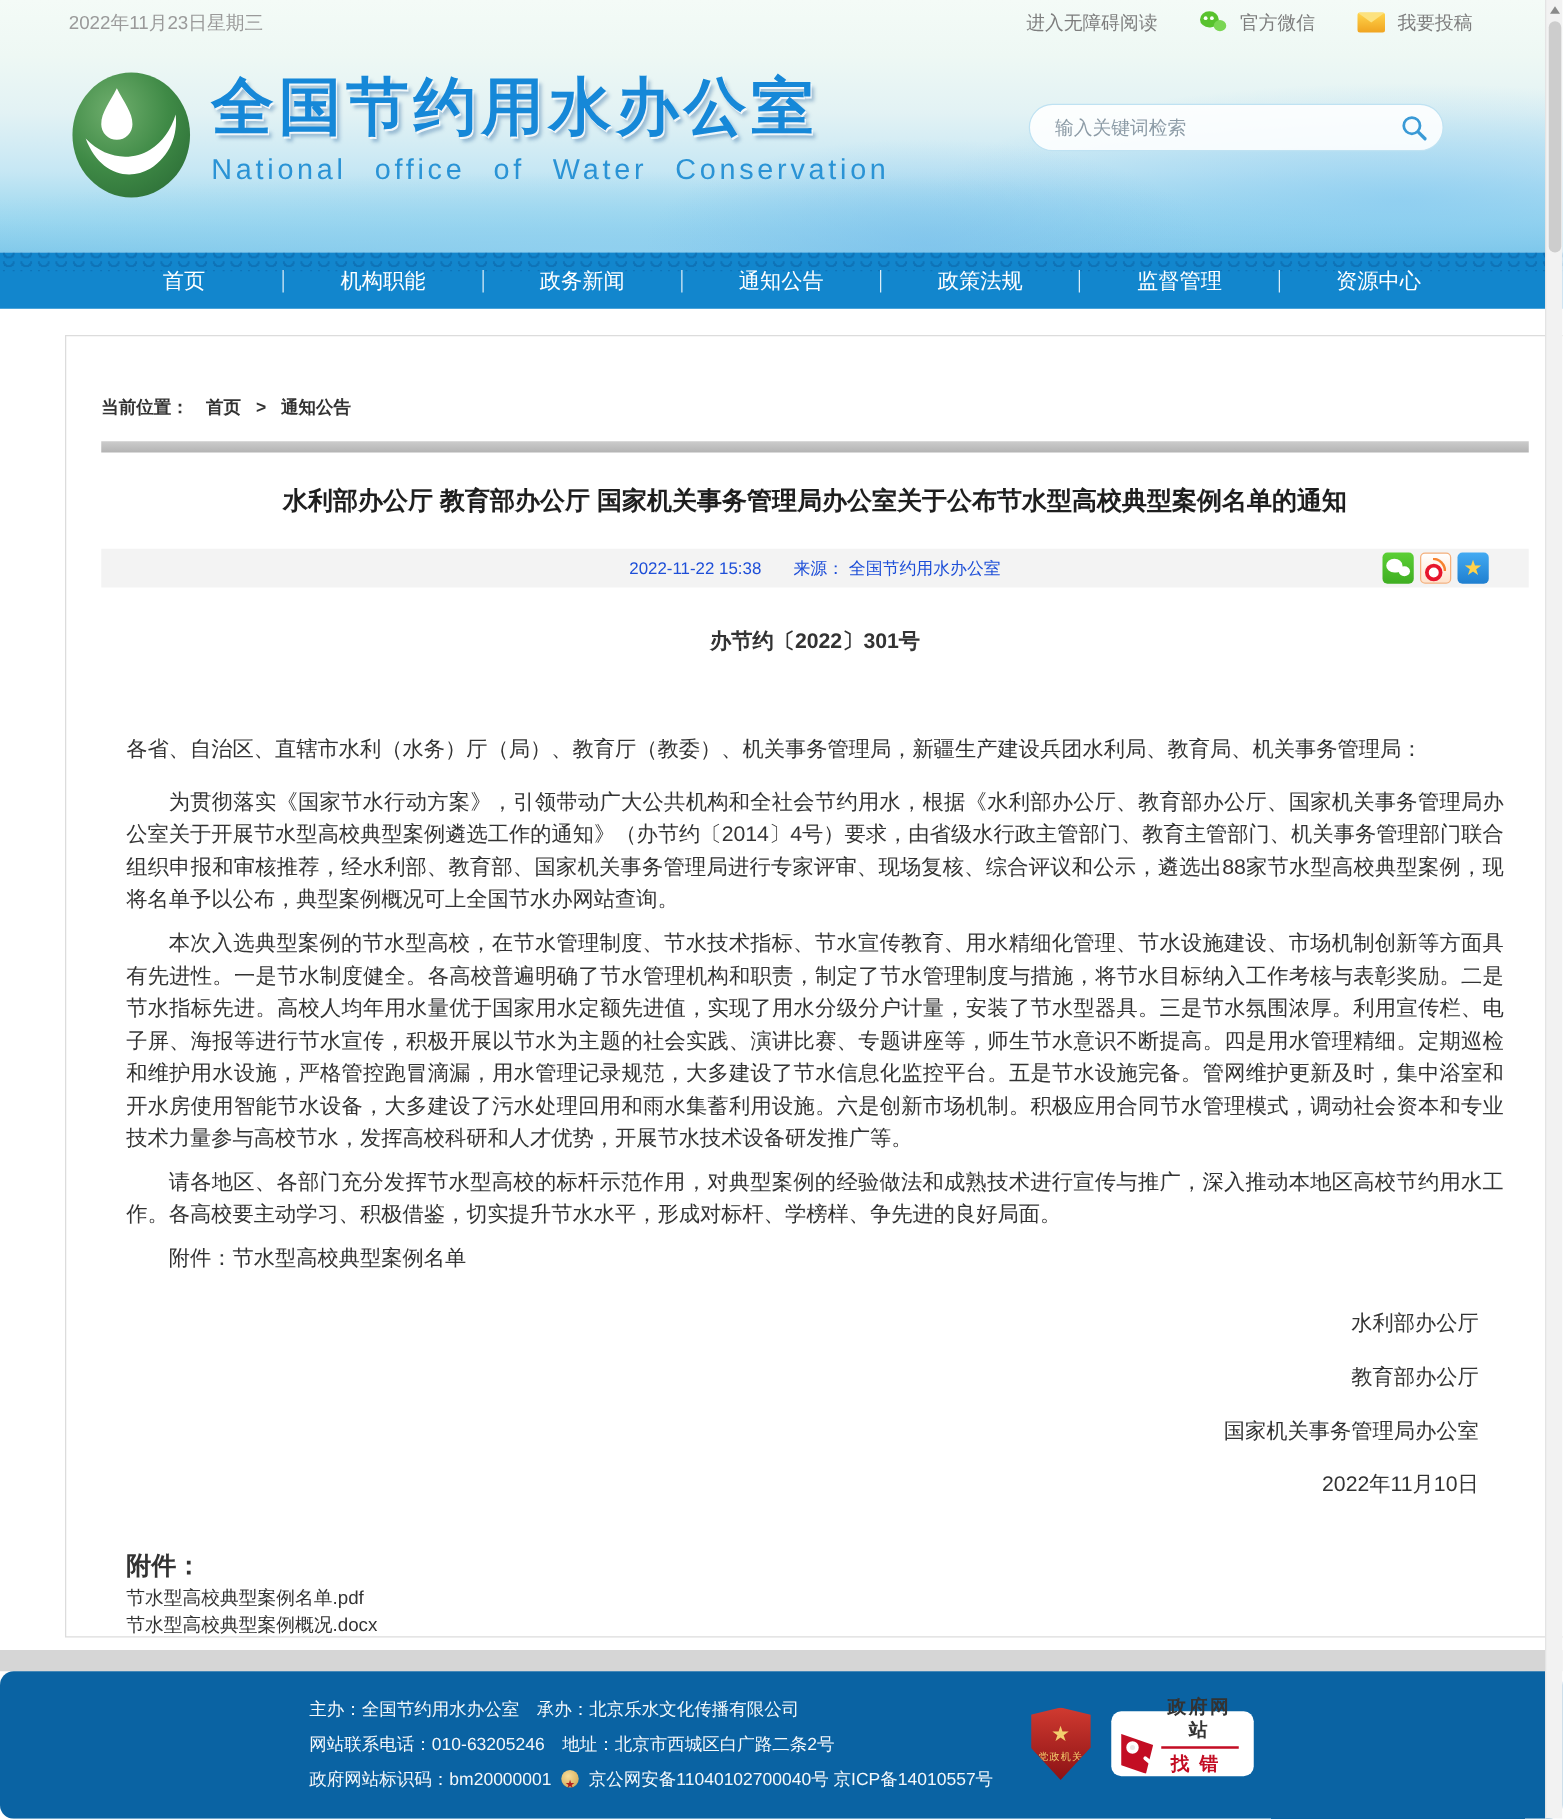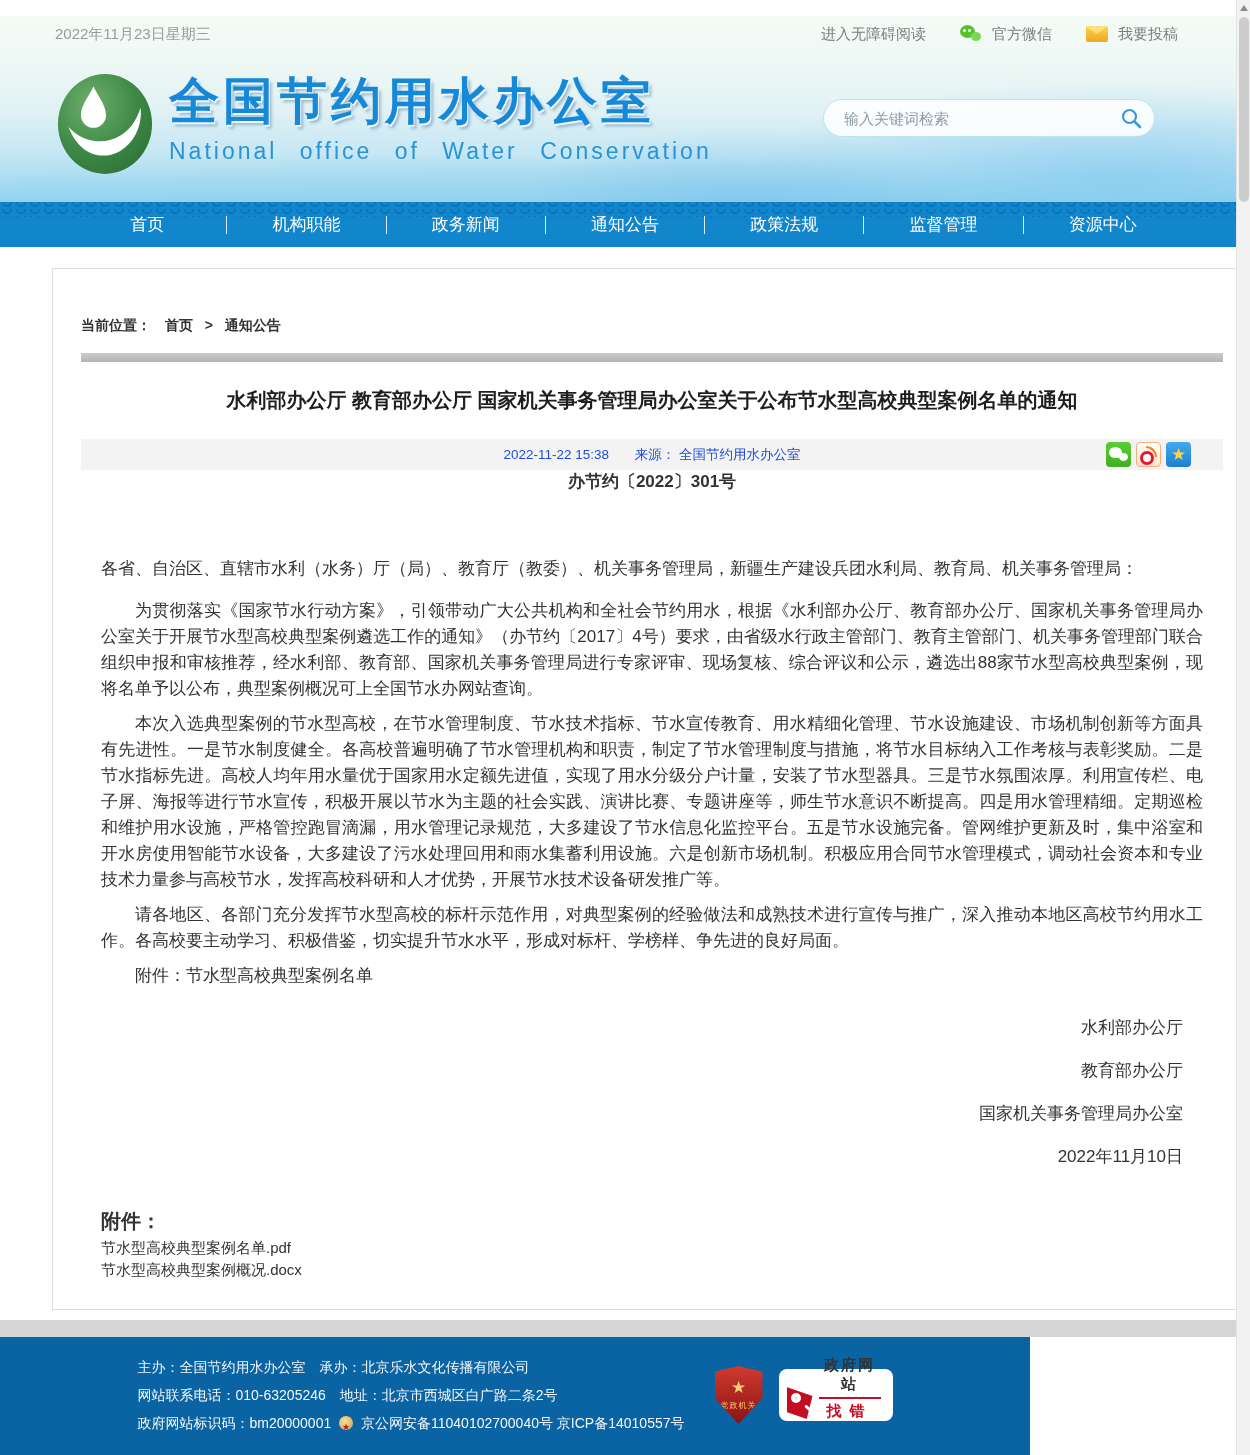--- a/index.html
+++ b/index.html
@@ -2,21 +2,21 @@
 <html><head>
 <meta charset="utf-8">
 <style>
   * { box-sizing: border-box; }
   html,body { margin:0; padding:0; background:#fff; }
   body { width:1250px; height:1455px; position:relative; overflow:hidden;
          font-family:"Liberation Sans","DejaVu Sans",sans-serif; }
 
   
   .header {
-    position:absolute; left:0; top:16px; width:1250px; height:202px;
+    position:absolute; left:0; top:0; width:1250px; height:202px;
     background:
       radial-gradient(ellipse 320px 120px at 740px 195px, rgba(120,190,235,.55), transparent 70%),
       radial-gradient(ellipse 520px 130px at 1120px 160px, rgba(130,200,240,.65), transparent 72%),
       radial-gradient(ellipse 900px 90px at 500px 205px, rgba(150,210,240,.8), transparent 75%),
       linear-gradient(180deg,#f4fbf7 0%,#eef8f4 22%,#e2f2f4 45%,#c6e7f4 68%,#9ad7ef 88%,#7cc7e9 100%);
   }
   .topbar { position:absolute; top:0; left:0; width:1250px; height:36px;
     display:flex; align-items:center; justify-content:space-between;
     padding:0 72px 0 55px; font-size:15px; }
   .topbar-date { color:#9a9a9a; }
@@ -84,36 +84,36 @@
       background:#fff; border-radius:50%; }
   .share-weibo { background:linear-gradient(180deg,#ffffff,#ffe3cc); border:1px solid #f5b07c; }
   .share-weibo::before { content:""; position:absolute; left:3px; top:8px; width:8px; height:8px;
       border:3px solid #e6162d; border-radius:50%; background:#fff; }
   .share-weibo::after { content:""; position:absolute; right:3px; top:3px; width:9px; height:9px;
       border-top:2.5px solid #f7822f; border-right:2.5px solid #f7822f; border-radius:0 100% 0 0; }
   .share-qzone { background:linear-gradient(180deg,#43aaf2,#1f7fd0); }
   .share-qzone::before { content:"★"; position:absolute; left:0; right:0; top:0; bottom:0;
       color:#ffd24a; font-size:17px; line-height:25px; text-align:center; }
 
-  .docno { text-align:center; font-size:17px; font-weight:bold; color:#333; }
+  .docno { margin-top:31px; text-align:center; font-size:17px; font-weight:bold; color:#333; }
 
   .article-body { margin:63px 20px 0; font-size:17px; line-height:26px; color:#333; text-align:justify; }
   .article-body p { margin:0 0 9px; text-indent:2em; }
   .article-body p.salutation { text-indent:0; margin-bottom:16px; }
 
   .signatures { margin:17px 40px 0 0; text-align:right; font-size:17px; color:#333; line-height:43px; }
 
   .attach { margin:30px 20px 0; }
   .attach-label { font-size:20px; font-weight:bold; color:#333; }
   .attach-file { display:block; font-size:15px; line-height:19px; margin-top:3px; color:#333;
       text-decoration:none; cursor:pointer; }
 
   
   .gray-strip { position:absolute; left:0; top:1320px; width:1250px; height:17px; background:#d6d6d6; }
-  .footer { position:absolute; left:0; top:1337px; width:1030px; height:118px; background:#0a63a3; }
+  .footer { position:absolute; left:0; top:1337px; width:1250px; height:118px; background:#0a63a3;border-radius:11px; }
   .footer-inner { display:flex; align-items:center; justify-content:center; gap:30px; padding-top:16px; }
   .footer-text { font-size:14px; color:#f4f8fb; line-height:28px; }
   .emblem-ico { display:inline-block; width:14px; height:14px; border-radius:50%; vertical-align:-2px;
       background:radial-gradient(circle at 40% 35%,#f6dd9a,#cda14b); position:relative; margin:0 4px; }
   .emblem-ico::before { content:"★"; position:absolute; left:0; right:0; top:-3px; bottom:0;
       color:#b02020; font-size:9px; text-align:center; }
   .footer-badges { display:flex; align-items:center; gap:16px; }
   .badge-shield { width:48px; height:58px; position:relative;
       background:linear-gradient(180deg,#d03a30,#8c1215);
       clip-path:polygon(50% 0, 100% 10%, 100% 55%, 50% 100%, 0 55%, 0 10%);
@@ -232,21 +232,21 @@
       <div class="share-icon share-wechat"></div>
       <div class="share-icon share-weibo"></div>
       <div class="share-icon share-qzone"></div>
     </div>
   </div>
 
   <div class="docno">办节约〔2022〕301号</div>
 
   <div class="article-body">
     <p class="salutation">各省、自治区、直辖市水利（水务）厅（局）、教育厅（教委）、机关事务管理局，新疆生产建设兵团水利局、教育局、机关事务管理局：</p>
-    <p>为贯彻落实《国家节水行动方案》，引领带动广大公共机构和全社会节约用水，根据《水利部办公厅、教育部办公厅、国家机关事务管理局办公室关于开展节水型高校典型案例遴选工作的通知》（办节约〔2017〕4号）要求，由省级水行政主管部门、教育主管部门、机关事务管理部门联合组织申报和审核推荐，经水利部、教育部、国家机关事务管理局进行专家评审、现场复核、综合评议和公示，遴选出88家节水型高校典型案例，现将名单予以公布，典型案例概况可上全国节水办网站查询。</p>
+    <p>为贯彻落实《国家节水行动方案》，引领带动广大公共机构和全社会节约用水，根据《水利部办公厅、教育部办公厅、国家机关事务管理局办公室关于开展节水型高校典型案例遴选工作的通知》（办节约〔2014〕4号）要求，由省级水行政主管部门、教育主管部门、机关事务管理部门联合组织申报和审核推荐，经水利部、教育部、国家机关事务管理局进行专家评审、现场复核、综合评议和公示，遴选出88家节水型高校典型案例，现将名单予以公布，典型案例概况可上全国节水办网站查询。</p>
     <p>本次入选典型案例的节水型高校，在节水管理制度、节水技术指标、节水宣传教育、用水精细化管理、节水设施建设、市场机制创新等方面具有先进性。一是节水制度健全。各高校普遍明确了节水管理机构和职责，制定了节水管理制度与措施，将节水目标纳入工作考核与表彰奖励。二是节水指标先进。高校人均年用水量优于国家用水定额先进值，实现了用水分级分户计量，安装了节水型器具。三是节水氛围浓厚。利用宣传栏、电子屏、海报等进行节水宣传，积极开展以节水为主题的社会实践、演讲比赛、专题讲座等，师生节水意识不断提高。四是用水管理精细。定期巡检和维护用水设施，严格管控跑冒滴漏，用水管理记录规范，大多建设了节水信息化监控平台。五是节水设施完备。管网维护更新及时，集中浴室和开水房使用智能节水设备，大多建设了污水处理回用和雨水集蓄利用设施。六是创新市场机制。积极应用合同节水管理模式，调动社会资本和专业技术力量参与高校节水，发挥高校科研和人才优势，开展节水技术设备研发推广等。</p>
     <p>请各地区、各部门充分发挥节水型高校的标杆示范作用，对典型案例的经验做法和成熟技术进行宣传与推广，深入推动本地区高校节约用水工作。各高校要主动学习、积极借鉴，切实提升节水水平，形成对标杆、学榜样、争先进的良好局面。</p>
     <p>附件：节水型高校典型案例名单</p>
   </div>
 
   <div class="signatures">
     <div>水利部办公厅</div>
     <div>教育部办公厅</div>
     <div>国家机关事务管理局办公室</div>
     <div>2022年11月10日</div>

